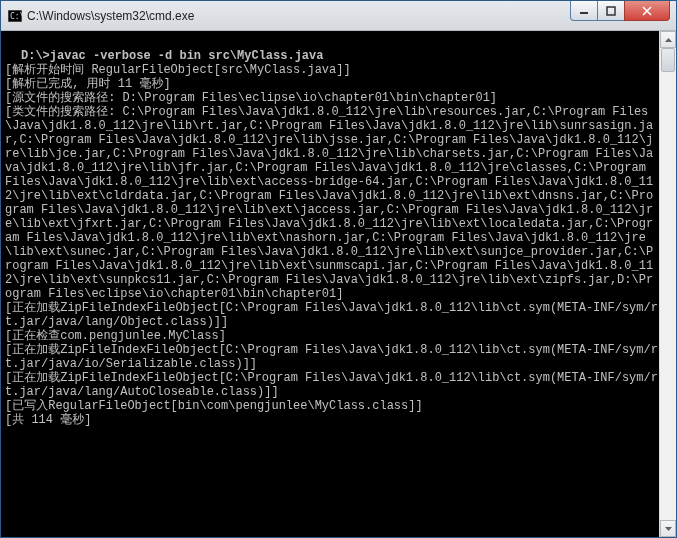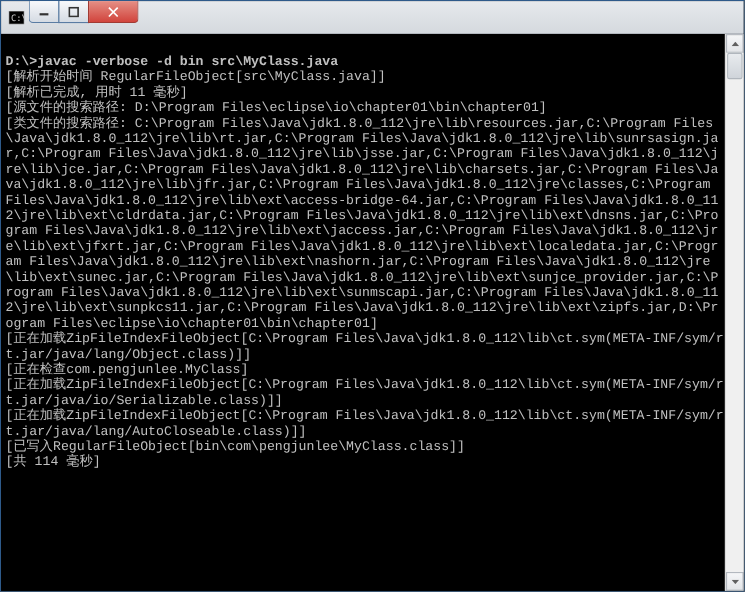--- a/index.html
+++ b/index.html
@@ -103,33 +103,34 @@
     .scrollthumb {
       position: absolute;
       top: 0;
       left: 1px;
       right: 1px;
       height: 24px;
       background: linear-gradient(#e8ebee, #cfd4da);
       border: 1px solid #b0b6bd;
       border-radius: 2px;
     }
-    .bold-line { font-weight: bold; }
+    .bold-line { font-weight: bold; margin-left: 16px; }
   </style>
 </head>
 <body>
 
 <div class="window">
   <div class="titlebar">
     <span class="title-icon">
       <svg width="14" height="12" viewBox="0 0 14 12">
         <rect x="0" y="0" width="14" height="12" fill="#000" stroke="#888" stroke-width="1"></rect>
         <text x="2" y="9" font-size="8" fill="#ccc" font-family="monospace">C:\</text>
       </svg>
     </span>
+    <span class="title-text">C:\Windows\system32\cmd.exe</span>
     <div class="winbtns">
       <div class="winbtn winbtn-min">
         <svg width="10" height="10">
             <rect x="1" y="6" width="8" height="2" fill="#333"></rect>
           </svg>
       </div>
       <div class="winbtn">
         <svg width="10" height="10">
             <rect x="1" y="1" width="8" height="8" fill="none" stroke="#333" stroke-width="1.5"></rect>
           </svg>

